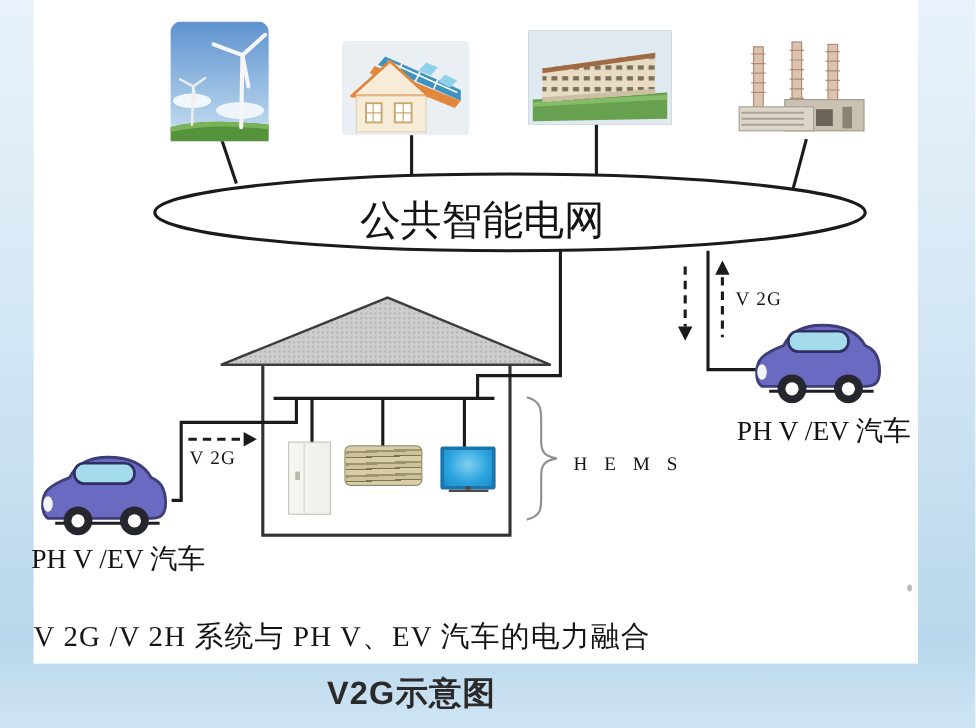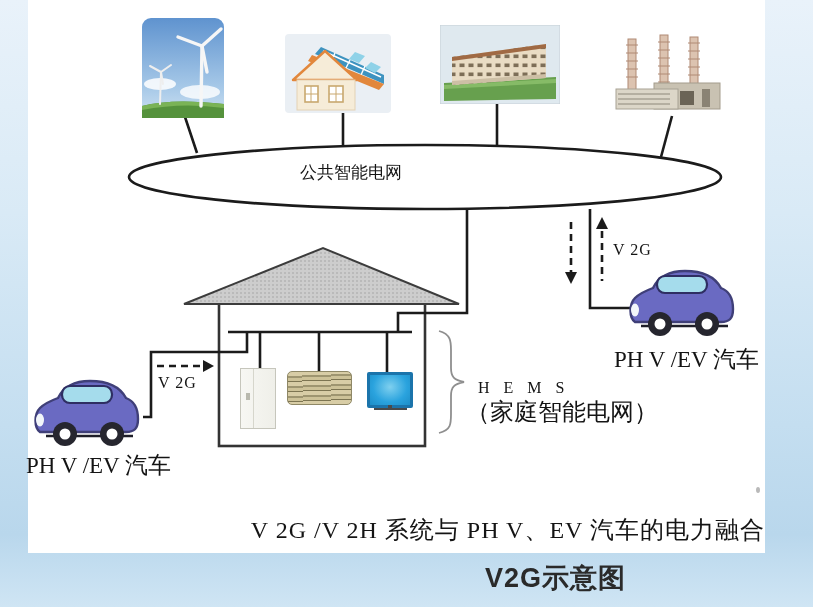--- a/index.html
+++ b/index.html
@@ -5,29 +5,29 @@
   html,body{margin:0;padding:0;}
   .stage{
     position:relative;width:813px;height:607px;overflow:hidden;
     background:linear-gradient(180deg,#e9f2fa 0%,#d9eaf6 35%,#c4def0 70%,#b9d7ec 88%,#cfe5f4 100%);
     font-family:"Liberation Serif","DejaVu Serif",serif;
   }
   .panel{position:absolute;left:28px;top:0;width:737px;height:553px;background:#ffffff;}
   .overlay{position:absolute;left:0;top:0;width:813px;height:607px;z-index:2;}
   .imgbox{position:absolute;z-index:3;}
   .lbl{position:absolute;z-index:6;color:#141414;white-space:nowrap;}
-  .grid-label{left:300px;top:161px;width:195px;text-align:left;font-size:17px;}
+  .grid-label{left:300px;top:161px;width:195px;text-align:left;font-size:34px;}
   .v2g-left{left:158px;top:374px;font-size:16px;letter-spacing:1px;}
   .v2g-right{left:613px;top:241px;font-size:16px;letter-spacing:1px;}
   .car-label-left{left:26px;top:450px;font-size:23px;}
   .car-label-right{left:614px;top:344px;font-size:23px;}
   .hems-label{left:478px;top:379px;font-size:16px;letter-spacing:5px;}
   .hems-paren{left:466px;top:396px;font-size:24px;}
-  .caption-main{left:28px;top:514px;width:737px;text-align:right;font-size:24px;letter-spacing:1px;}
-  .caption-sub{left:60px;top:560px;width:566px;text-align:right;font-size:27px;
+  .caption-main{left:28px;top:514px;width:737px;text-align:left;font-size:24px;letter-spacing:1px;}
+  .caption-sub{left:60px;top:560px;width:566px;text-align:center;font-size:27px;
     font-family:"Liberation Sans","DejaVu Sans",sans-serif;color:#2a2a2a;font-weight:600;letter-spacing:1px;}
   
   .fridge{position:absolute;left:240px;top:368px;width:34px;height:59px;z-index:4;
     background:linear-gradient(90deg,#f7f7f3 0%,#efefe9 100%);border:1px solid #c6c6bc;}
   .fridge-split{position:absolute;left:12px;top:0;bottom:0;width:1px;background:#d6d6cc;}
   .fridge-handle{position:absolute;left:5px;top:24px;width:4px;height:7px;background:#b9b9ae;}
   .ac-unit{position:absolute;left:287px;top:371px;width:63px;height:32px;z-index:4;border-radius:5px;
     border:1px solid #8f8866;
     background:repeating-linear-gradient(178deg,#d8cda6 0 4px,#9e9570 4px 6px,#cdc298 6px 9px,#7d7552 9px 10px);}
   .tv{position:absolute;left:367px;top:372px;width:46px;height:36px;z-index:4;border-radius:2px;
@@ -242,18 +242,17 @@
         <circle cx="80" cy="60" r="5.5" fill="#ffffff"></circle>
     </svg>
   </div>
 
   <div class="lbl grid-label">公共智能电网</div>
   <div class="lbl v2g-left">V 2G</div>
   <div class="lbl v2g-right">V 2G</div>
   <div class="lbl car-label-left">PH V /EV 汽车</div>
   <div class="lbl car-label-right">PH V /EV 汽车</div>
   <div class="lbl hems-label">H E M S</div>
-  <div class="lbl hems-paren">（家庭智能电网）</div>
   <div class="lbl caption-main">V 2G /V 2H  系统与 PH V、EV 汽车的电力融合</div>
   <div class="lbl caption-sub">V2G示意图</div>
 
   <div class="speck"></div>
 </div>
 
 </body></html>

